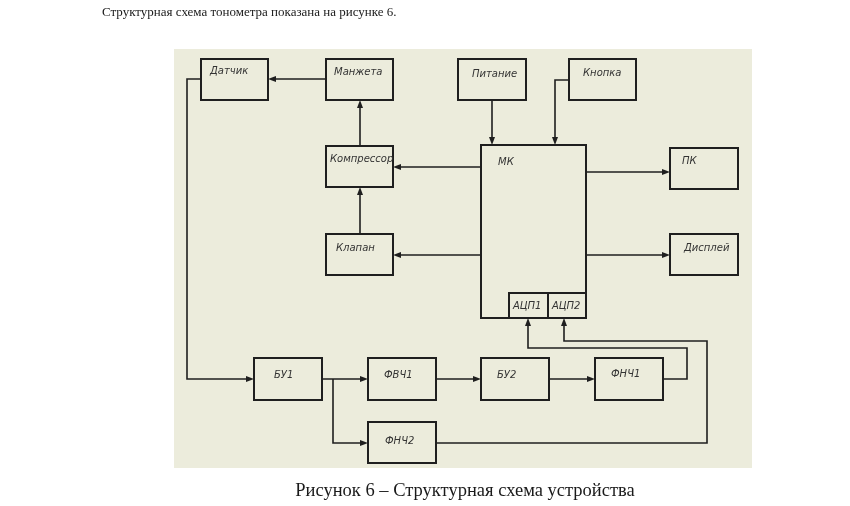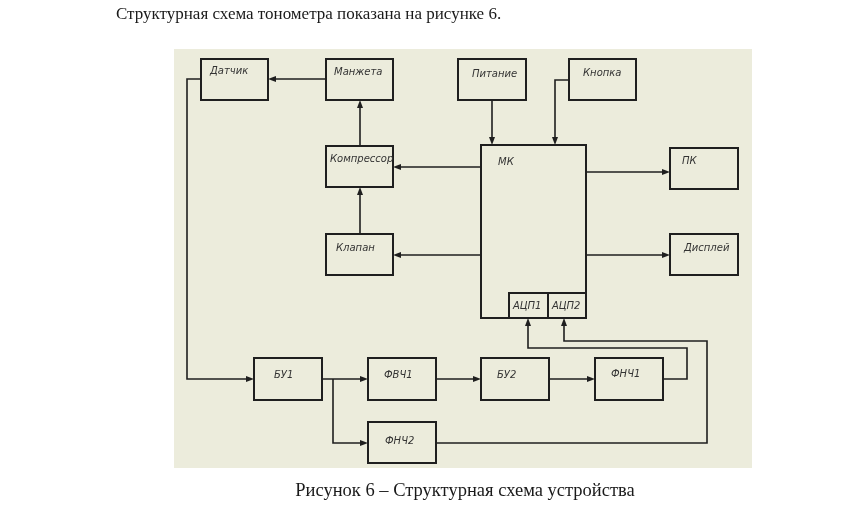--- a/index.html
+++ b/index.html
@@ -1,20 +1,20 @@
 <!DOCTYPE html>
 <html><head>
   <meta charset="utf-8">
   <style>
     html, body { margin: 0; padding: 0; background: #ffffff; }
     body { width: 850px; height: 506px; position: relative; overflow: hidden; }
     .intro {
-      position: absolute; left: 116px; top: 4px;
+      position: absolute; left: 102px; top: 4px;
       font-family: "Liberation Serif", "DejaVu Serif", serif;
-      font-size: 17px; color: #1a1a1a; white-space: nowrap;
+      font-size: 13px; color: #1a1a1a; white-space: nowrap;
     }
     .caption {
       position: absolute; left: 0; width: 930px; top: 480px; text-align: center;
       font-family: "Liberation Serif", "DejaVu Serif", serif;
       font-size: 18.5px; color: #1a1a1a; white-space: nowrap;
     }
     svg.diagram { position: absolute; left: 0; top: 0; }
     .box { fill: #ececdc; stroke: #1f1f1f; stroke-width: 2; }
     .wire { fill: none; stroke: #1f1f1f; stroke-width: 1.6; }
     .lbl {

